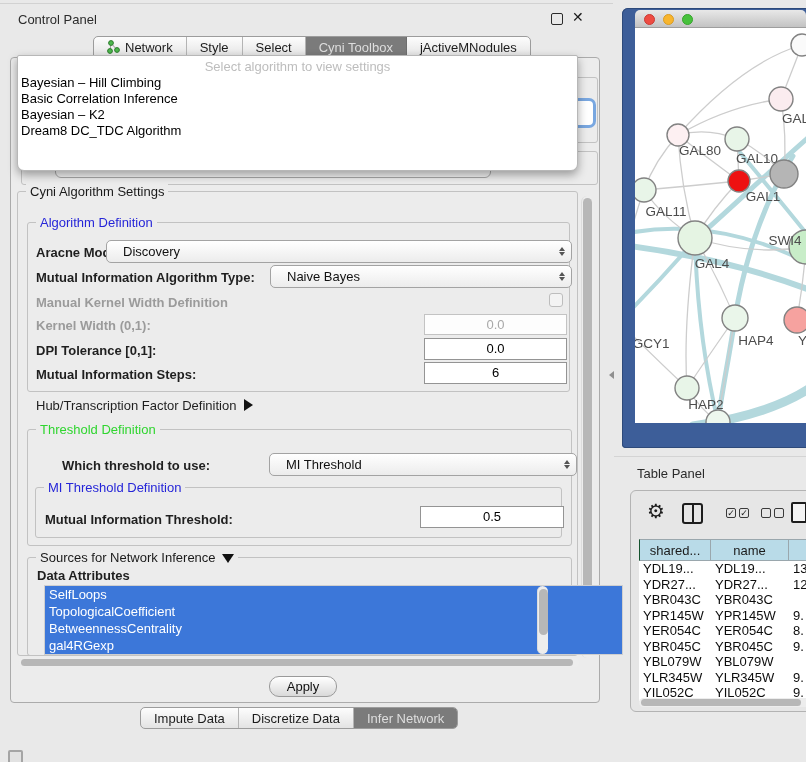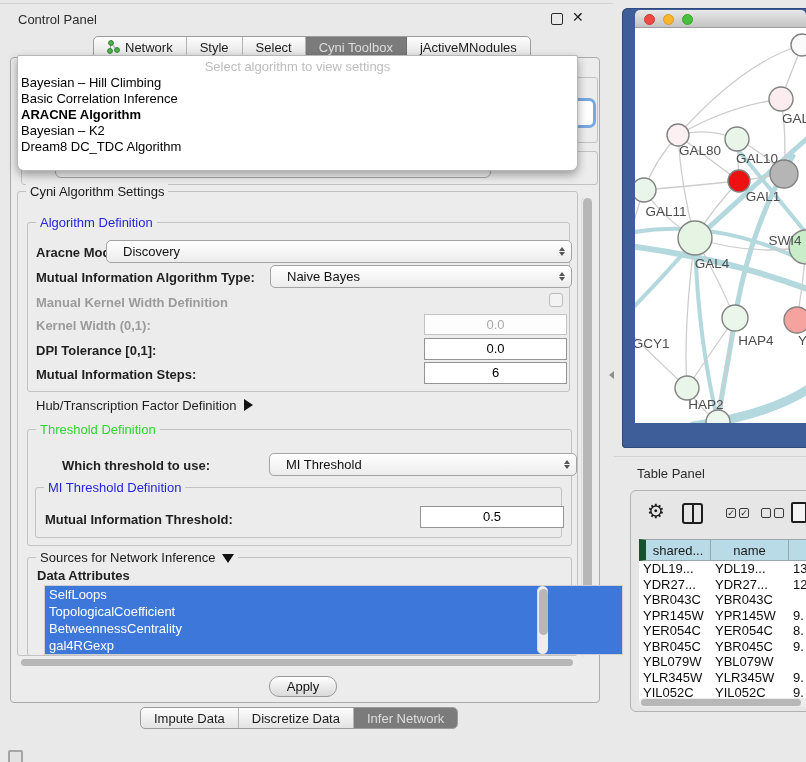--- a/index.html
+++ b/index.html
@@ -89,21 +89,21 @@
   .gear { position:absolute; font-size:20px; color:#1d1d1d; }
   .col-icon { position:absolute; width:21px; height:21px; border:2px solid #1d1d1d; border-radius:3px; }
   .col-icon::after { content:""; position:absolute; left:8px; top:0; width:2px; height:100%; background:#1d1d1d; }
   .chk { position:absolute; width:10px; height:10px; border:1.5px solid #3a3a3a; border-radius:2px;
          font-size:9px; line-height:9px; text-align:center; color:#222; font-weight:700; }
   .doc-icon { position:absolute; width:16px; height:21px; border:2px solid #1d1d1d; border-radius:2px; background:#f4f4f4; }
   .tbl { position:absolute; left:8px; top:48px; right:-30px; }
   .tbl-head { display:flex; }
   .tbl-head div { background:#b9dbe8; border:1px solid #9aa7ad; border-left:none; height:22px;
                   line-height:22px; text-align:center; font-size:13px; color:#1b1b1b; }
-  .tbl-head div:first-child { border-left:7px solid #14532d; }
+  .tbl-head div:first-child { border-left:1px solid #14532d; }
   .tbl-row { display:flex; background:#fff; }
   .tbl-row div { height:15.5px; line-height:15.5px; font-size:13px; color:#0d0d0d; padding-left:4px;
                  white-space:nowrap; overflow:hidden; }
   .divider-handle { left:609px; top:371px; width:0; height:0; border-top:4px solid transparent;
                     border-bottom:4px solid transparent; border-right:5px solid #8f8f8f; }
   .mini-sq { left:8px; top:750px; width:15px; height:15px; border:2px solid #a5a5a5; background:#e2e2e2; border-radius:2px; }
 </style>
 </head>
 <body>
 
@@ -233,21 +233,20 @@
         <span>Infer Network</span>
       </div>
     </div>
 </div>
 
 <div class="abs popup">
   <div class="popup-placeholder">Select algorithm to view settings</div>
   <div id="popup-items">
       <div class="popup-item">Bayesian – Hill Climbing</div>
       <div class="popup-item">Basic Correlation Inference</div>
-      <div class="popup-item bold">ARACNE Algorithm</div>
       <div class="popup-item">Bayesian – K2</div>
       <div class="popup-item">Dream8 DC_TDC Algorithm</div>
     </div>
 </div>
 
 <div class="abs blue-frame"></div>
 <div class="abs mac-titlebar">
   <span class="tl" style="left:9px;  background:#ee4c42; border:1px solid #c93a34;"></span>
   <span class="tl" style="left:28px; background:#f8b52e; border:1px solid #d99c22;"></span>
   <span class="tl" style="left:47px; background:#47c13c; border:1px solid #36a32c;"></span>

